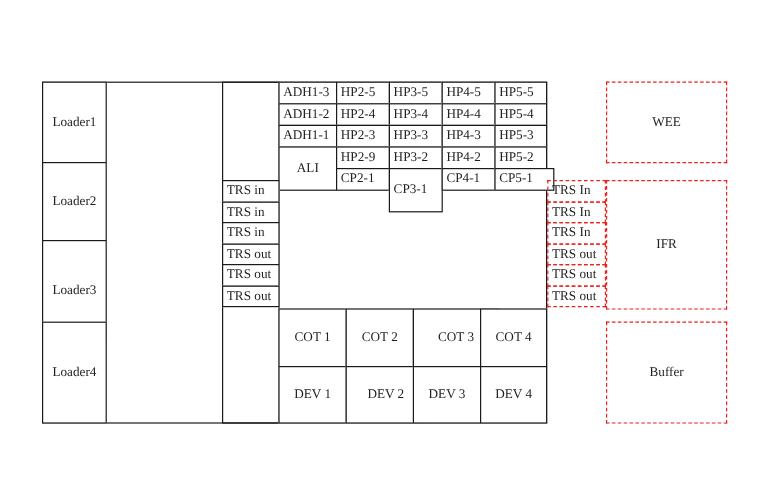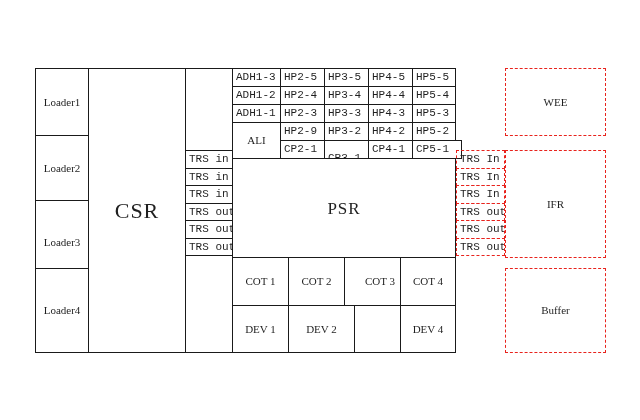--- a/index.html
+++ b/index.html
@@ -10,21 +10,21 @@
     color:var(--text,#1f1f1f);
   }
   .box {
     position:absolute; box-sizing:border-box;
     border:1px solid var(--line,#1a1a1a);
     background:#ffffff;
     display:flex; align-items:center;
     font-size:11px; line-height:1;
     white-space:nowrap; overflow:hidden;
   }
-  .pad { padding-left:3px;font-family:Liberation Mono, monospace; }
+  .pad { padding-left:3px; }
   .ctr { justify-content:center;text-align:right; }
   .big { font-size:22px; letter-spacing:1px; }
   .med { font-size:17px; letter-spacing:1px; }
   .dashed {
     border:1px dashed var(--accent,#e8231d);
     background:transparent;
   }
   .frame { background:transparent; }
 </style>
 </head>
@@ -33,21 +33,20 @@
 <div class="canvas">
 
   <div class="box frame" style="left:35px;top:68px;width:421px;height:285px"></div>
   <div class="box frame" style="left:185px;top:68px;width:48px;height:285px"></div>
 
   <div class="box ctr" style="left:35px;top:68px;width:54px;height:68px">Loader1</div>
   <div class="box ctr" style="left:35px;top:135px;width:54px;height:66px">Loader2</div>
   <div class="box ctr" style="left:35px;top:200px;width:54px;height:84px">Loader3</div>
   <div class="box ctr" style="left:35px;top:268px;width:54px;height:85px">Loader4</div>
 
-  <div class="box ctr big" style="left:88px;top:68px;width:98px;height:285px">CSR</div>
 
   <div class="box pad" style="left:232px;top:68px;width:49px;height:19px">ADH1-3</div>
   <div class="box pad" style="left:232px;top:86px;width:49px;height:19px">ADH1-2</div>
   <div class="box pad" style="left:232px;top:104px;width:49px;height:19px">ADH1-1</div>
   <div class="box ctr" style="left:232px;top:122px;width:49px;height:37px">ALI</div>
 
   <div class="box pad" style="left:280px;top:68px;width:45px;height:19px">HP2-5</div>
   <div class="box pad" style="left:324px;top:68px;width:45px;height:19px">HP3-5</div>
   <div class="box pad" style="left:368px;top:68px;width:45px;height:19px">HP4-5</div>
   <div class="box pad" style="left:412px;top:68px;width:44px;height:19px">HP5-5</div>
@@ -65,36 +64,36 @@
   <div class="box pad" style="left:280px;top:122px;width:45px;height:19px">HP2-9</div>
   <div class="box pad" style="left:324px;top:122px;width:45px;height:19px">HP3-2</div>
   <div class="box pad" style="left:368px;top:122px;width:45px;height:19px">HP4-2</div>
   <div class="box pad" style="left:412px;top:122px;width:44px;height:19px">HP5-2</div>
 
   <div class="box pad" style="left:280px;top:140px;width:45px;height:19px">CP2-1</div>
   <div class="box pad" style="left:324px;top:140px;width:45px;height:37px">CP3-1</div>
   <div class="box pad" style="left:368px;top:140px;width:45px;height:19px">CP4-1</div>
   <div class="box pad" style="left:412px;top:140px;width:50px;height:19px">CP5-1</div>
 
-  <div class="box ctr med" style="left:232px;top:158px;width:224px;height:100px">PSR</div>
 
   <div class="box pad" style="left:185px;top:150px;width:48px;height:19px">TRS in</div>
   <div class="box pad" style="left:185px;top:168px;width:48px;height:18px">TRS in</div>
   <div class="box pad" style="left:185px;top:185px;width:48px;height:19px">TRS in</div>
   <div class="box pad" style="left:185px;top:203px;width:48px;height:18px">TRS out</div>
   <div class="box pad" style="left:185px;top:220px;width:48px;height:19px">TRS out</div>
   <div class="box pad" style="left:185px;top:238px;width:48px;height:18px">TRS out</div>
 
   <div class="box ctr" style="left:232px;top:257px;width:57px;height:49px">COT 1</div>
   <div class="box ctr" style="left:288px;top:257px;width:57px;height:49px">COT 2</div>
   <div class="box ctr" style="left:344px;top:257px;width:72px;height:49px">COT 3</div>
   <div class="box ctr" style="left:400px;top:257px;width:56px;height:49px">COT 4</div>
 
   <div class="box ctr" style="left:232px;top:305px;width:57px;height:48px">DEV 1</div>
   <div class="box ctr" style="left:288px;top:305px;width:67px;height:48px">DEV 2</div>
+  <div class="box ctr" style="left:344px;top:305px;width:57px;height:48px">DEV 3</div>
   <div class="box ctr" style="left:400px;top:305px;width:56px;height:48px">DEV 4</div>
 
   <div class="box pad dashed" style="left:456px;top:150px;width:49px;height:19px">TRS In</div>
   <div class="box pad dashed" style="left:456px;top:168px;width:49px;height:18px">TRS In</div>
   <div class="box pad dashed" style="left:456px;top:185px;width:49px;height:19px">TRS In</div>
   <div class="box pad dashed" style="left:456px;top:203px;width:49px;height:18px">TRS out</div>
   <div class="box pad dashed" style="left:456px;top:220px;width:49px;height:19px">TRS out</div>
   <div class="box pad dashed" style="left:456px;top:238px;width:49px;height:18px">TRS out</div>
 
   <div class="box ctr dashed" style="left:505px;top:68px;width:101px;height:68px">WEE</div>

